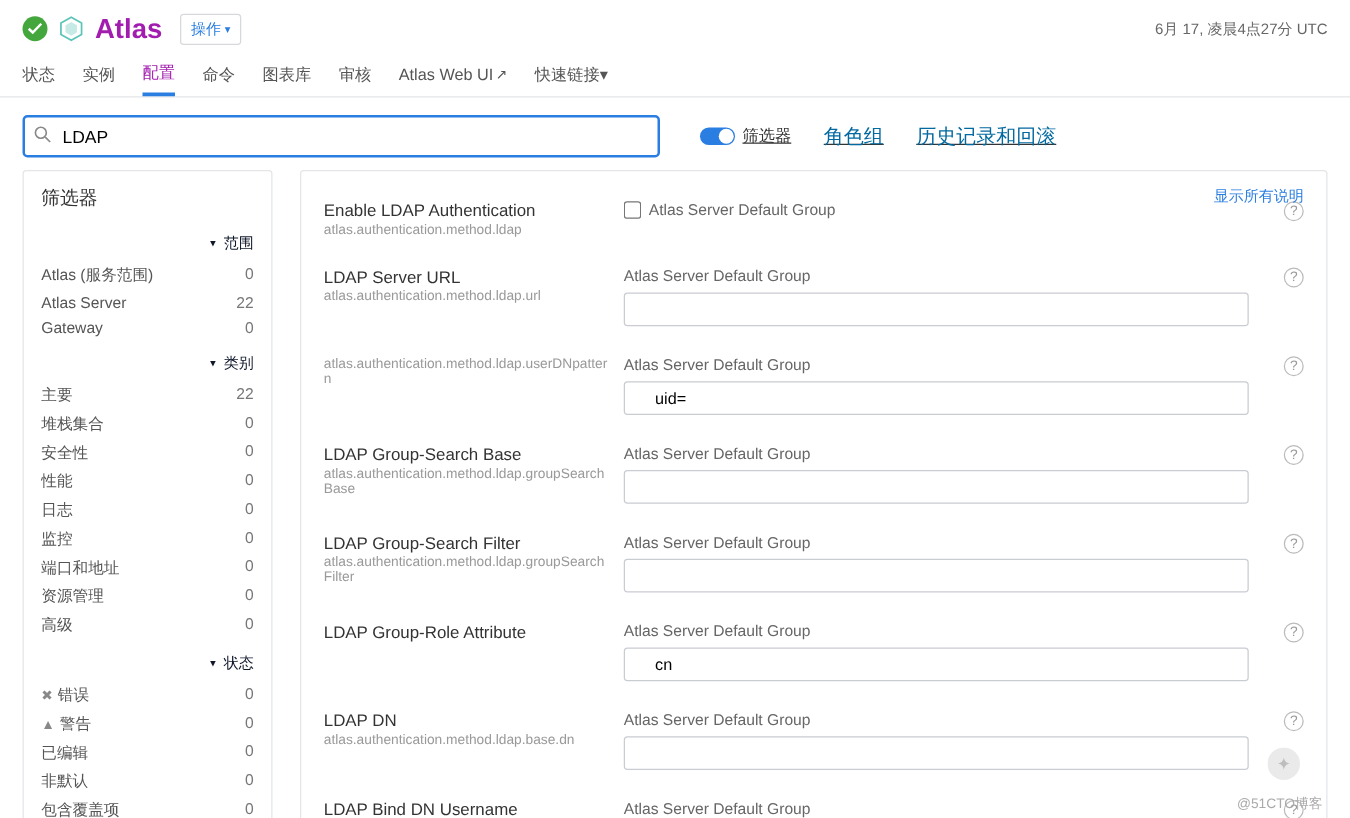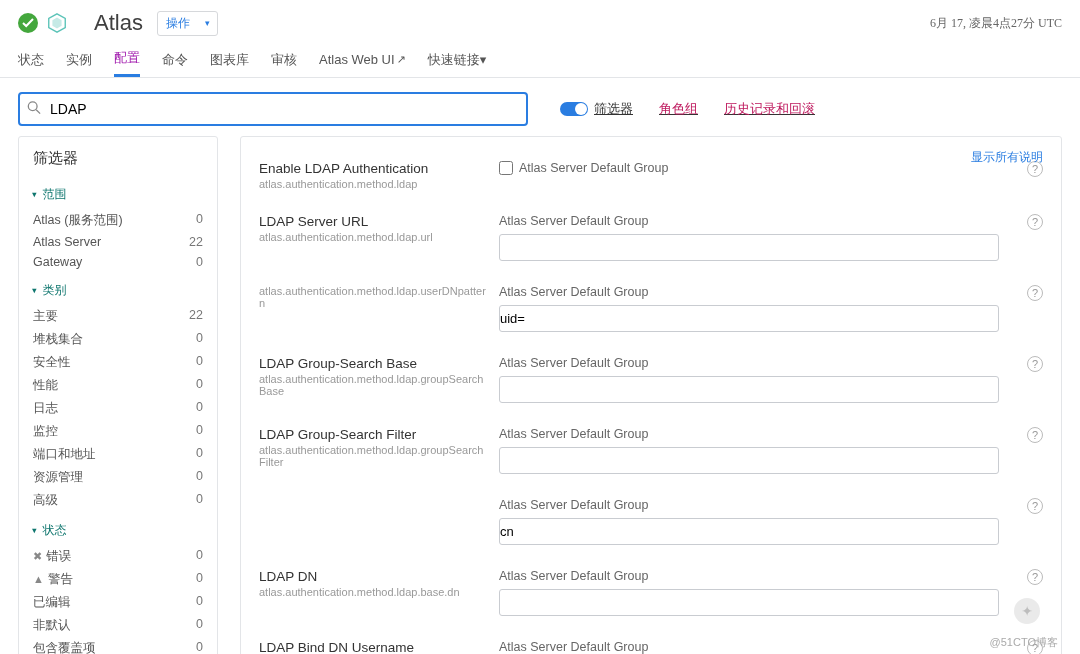--- a/index.html
+++ b/index.html
@@ -1,53 +1,53 @@
 <!DOCTYPE html>
 <html><head>
 <meta charset="utf-8">
 <style>
   * { box-sizing: border-box; margin: 0; padding: 0; }
   body { font-family: -apple-system, "Helvetica Neue", Arial, sans-serif; font-size: 13px; color: #333; background: #fff; width: 1080px; }
   .header { display: flex; align-items: center; padding: 10px 18px 6px; }
   .status-icon { width: 20px; height: 20px; border-radius: 50%; background: #44a73d; display: flex; align-items: center; justify-content: center; color: #fff; font-size: 14px; margin-right: 8px; }
   .hex-icon { width: 22px; height: 22px; margin-right: 8px; display:flex; align-items:center; justify-content:center; }
-  .app-title { font-size: 22px; font-weight: 400; color: #404040; margin-right: 14px; margin-left: 18px; }
-  .action-btn { border: 1px solid #d6d8db; background: #fff; color: #2a7de1; font-size: 12px; padding: 3px 8px; border-radius: 3px; cursor: pointer; display:flex; align-items:center;gap:12px;}
+  .app-title { font-size: 22px; font-weight: 700; color: #a21caf; margin-right: 14px; }
+  .action-btn { border: 1px solid #d6d8db; background: #fff; color: #2a7de1; font-size: 12px; padding: 3px 8px; border-radius: 3px; cursor: pointer; display:flex; align-items:center;}
   .action-btn .caret { margin-left: 3px; font-size: 9px; }
-  .timestamp { margin-left: auto; font-size: 12px; color: #666; font-family: Liberation Serif, serif; }
+  .timestamp { margin-left: auto; font-size: 12px; color: #666; }
   .tabs { display: flex; align-items: center; border-bottom: 1px solid #e3e5e8; padding: 0 18px; gap: 22px; height: 36px;}
   .tab { font-size: 13px; color: #555; cursor: pointer; height:100%; display:flex; align-items:center; }
   .tab.active { color: #a21caf; border-bottom: 3px solid #2a7de1; font-weight:500;}
   .tab .ext { font-size:11px; margin-left:2px; }
   .toolbar { display: flex; align-items: center; padding: 14px 18px 10px; gap: 26px; text-decoration: underline; }
   .search-wrap { flex:0 0 510px; position:relative; }
   .search-input { width: 100%; padding: 7px 10px 7px 30px; border: 2px solid #2a7de1; border-radius: 4px; font-size: 14px; outline: none; }
   .search-icon-el { position:absolute; left:9px; top:50%; transform:translateY(-50%); color:#888; font-size:14px;}
   .toggle { display:flex; align-items:center; gap:6px; cursor:pointer; margin-left: 6px;}
   .toggle-track { width: 28px; height: 14px; background:#2a7de1; border-radius:8px; position:relative; }
   .toggle-knob { width:12px; height:12px; background:#fff; border-radius:50%; position:absolute; top:1px; right:1px;}
   .toggle-label { font-size:13px; color:#333;}
-  .link { color:#be185d; font-size:13px; cursor:pointer; }
+  .link { color:#0369a1; font-size:16px; cursor:pointer; }
   .body { display:flex; padding: 0 18px 20px; gap: 22px; }
   .sidebar { flex: 0 0 200px; border:1px solid #e3e5e8; border-radius:3px; padding: 12px 0 16px; }
   .sidebar h3 { font-size:15px; font-weight:500; padding: 0 14px 8px; color:#333;}
-  .filter-group-title { color:#0f766e; font-size:12px; padding: 10px 14px 6px; display:flex; align-items:center; cursor:pointer;}
+  .filter-group-title { color:#0f172a; font-size:12px; padding: 10px 14px 6px; display:flex; align-items:center; cursor:pointer;justify-content:flex-end;}
   .filter-group-title .chev { font-size:9px; margin-right:5px; transform:rotate(90deg); display:inline-block;}
   .filter-item { display:flex; justify-content:space-between; padding: 3px 14px; font-size:12.5px; color:#555; cursor:pointer;}
   .filter-item .cnt { color:#777; }
   .fi-icon { margin-right:4px; font-size:11px; color:#888;}
   .main { flex:1; border:1px solid #e3e5e8; border-radius:3px; padding: 14px 18px; position:relative;}
   .show-all { position:absolute; top:12px; right:18px; color:#2a7de1; font-size:12px; cursor:pointer;}
   .cfg-row { display:flex; padding: 10px 0 14px; border-bottom:0; gap: 10px; }
   .cfg-left { flex: 0 0 230px; }
   .cfg-title { font-size:13.5px; color:#333; font-weight:400; margin-bottom:2px; white-space:nowrap;}
   .cfg-key { font-size:11px; color:#999; word-break:break-all;}
   .cfg-right { flex:1; display:flex; flex-direction:column; }
   .cfg-group { font-size:12.5px; color:#666; margin-bottom:4px; display:flex; align-items:flex-start;}
-  .cfg-input { width: 500px; max-width: calc(100% - 30px); padding:5px 0; border:1px solid #c9ccd1; border-radius:3px; font-size:13px; }
+  .cfg-input { width: 500px; max-width: calc(100% - 30px); padding:5px 24px; border:1px solid #c9ccd1; border-radius:3px; font-size:13px; }
   .cfg-check { margin-right:6px; width:14px; height:14px;}
   .help-ic { margin-left:auto; color:#999; font-size:13px; border:1px solid #bbb; border-radius:50%; width:16px; height:16px; display:flex; align-items:center; justify-content:center; font-size:11px; cursor:pointer;}
   .watermark { position:fixed; right:40px; bottom:30px; color:#bbb; font-size:22px; opacity:.55; pointer-events:none; display:flex; align-items:center; gap:6px;}
   .footer-wm { position:fixed; right:22px; bottom:4px; color:#aaa; font-size:11px; }
   .wm-circle{ width:26px;height:26px;border-radius:50%;background:#d9d9d9; display:flex;align-items:center;justify-content:center;color:#888;font-size:14px;}
 </style>
 </head>
 <body>
 
 <div class="header">
@@ -240,20 +240,21 @@
           <div class="cfg-right">
             <div class="cfg-group">
               <span>Atlas Server Default Group</span>
               <span class="help-ic">?</span>
             </div>
             <input class="cfg-input" style="">
           </div>
         </div>
         <div class="cfg-row">
           <div class="cfg-left">
+            <div class="cfg-title">LDAP Group-Role Attribute</div>
           </div>
           <div class="cfg-right">
             <div class="cfg-group">
               <span>Atlas Server Default Group</span>
               <span class="help-ic">?</span>
             </div>
             <input class="cfg-input" value="cn" style="">
           </div>
         </div>
         <div class="cfg-row">

